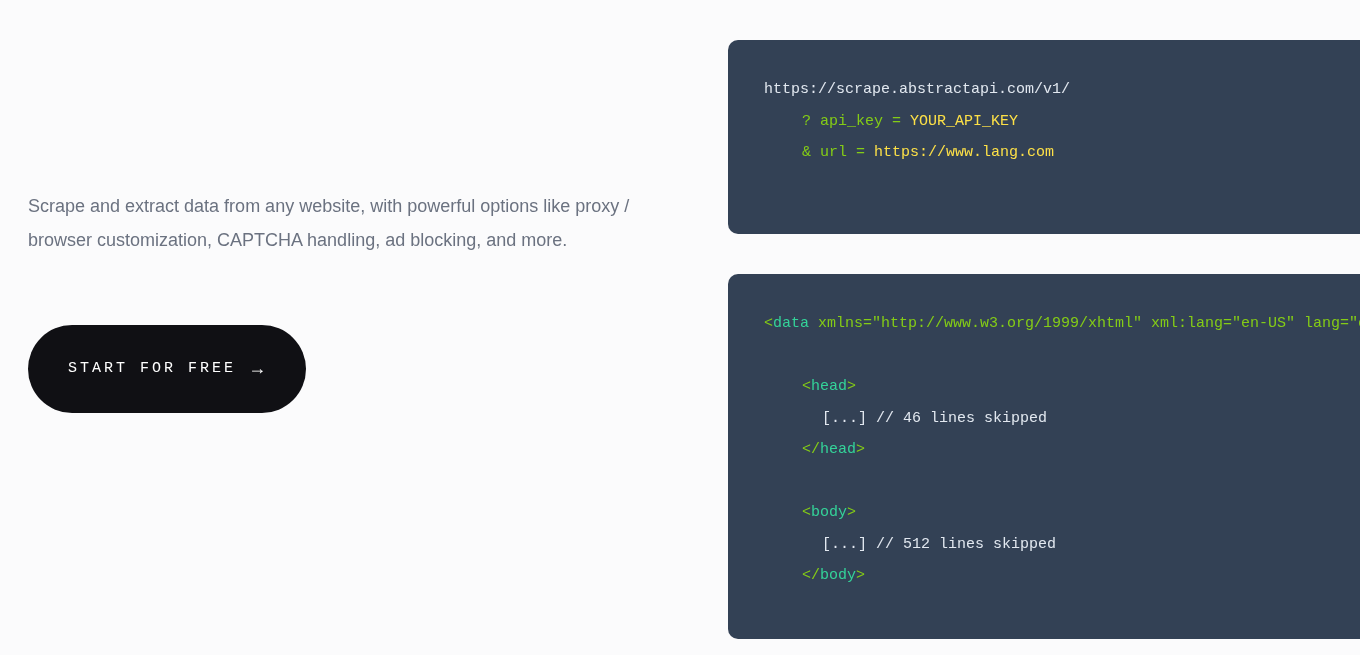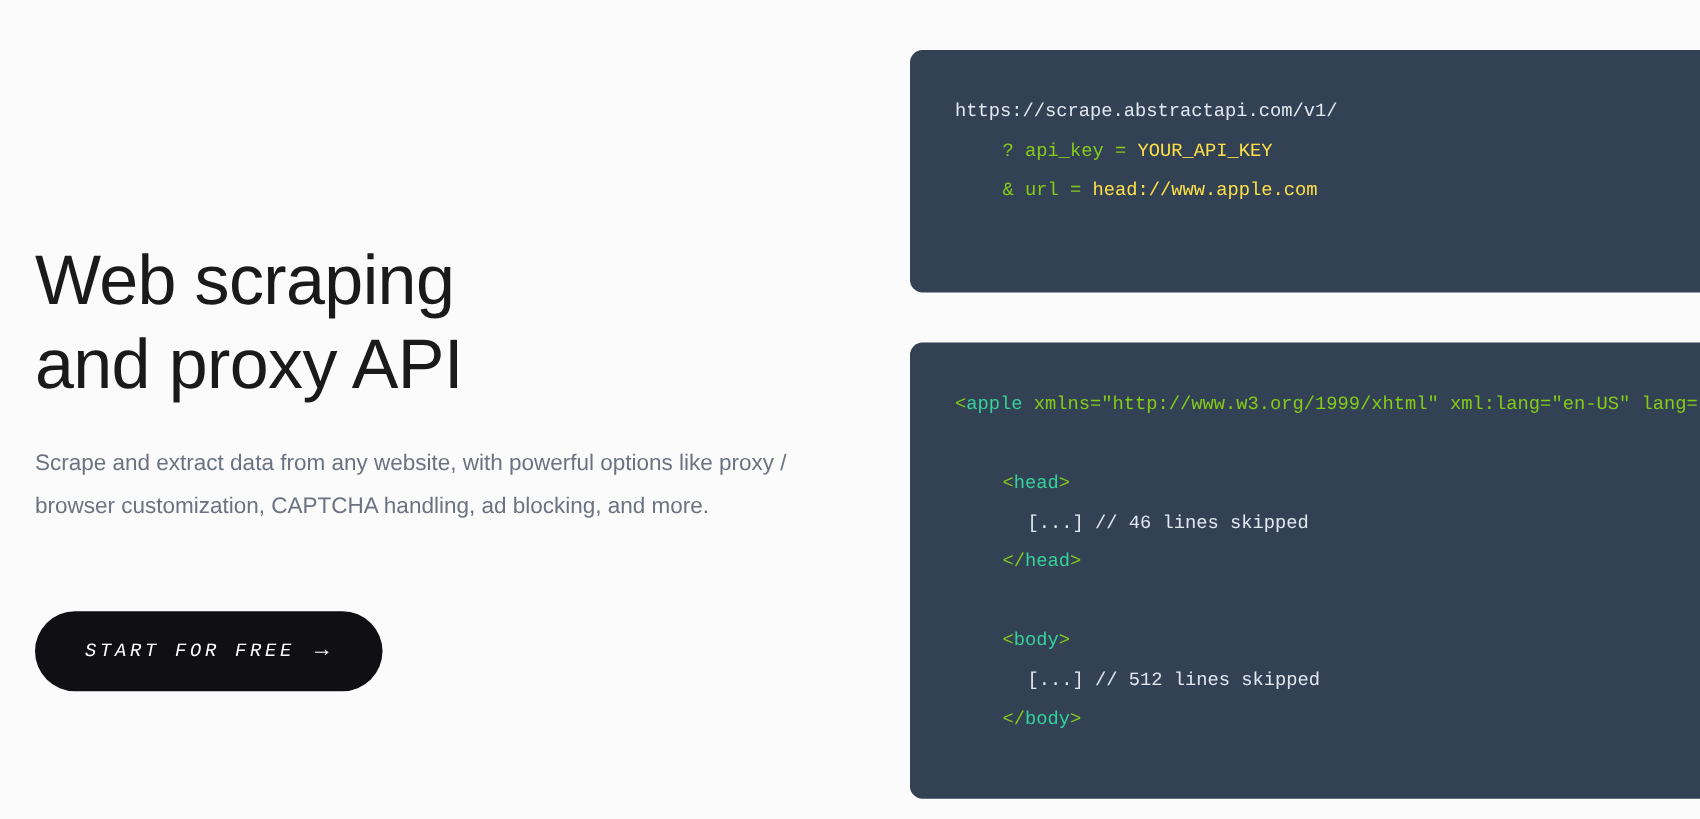--- a/index.html
+++ b/index.html
@@ -40,28 +40,27 @@
       margin-bottom: 67px;
       max-width: 620px;
     }
     .cta-button {
       display: inline-flex;
       align-items: center;
       background: #101014;
       color: #ffffff;
       border: none;
       border-radius: 999px;
-      padding: 22px 40px;
+      padding: 34px 40px;
       font-size: 15px;
       font-weight: 500;
       letter-spacing: 3px;
       font-family: 'Courier New', monospace;
       cursor: pointer;
       gap: 16px;
-      font-style: italic;
     }
     .cta-arrow {
       font-size: 18px;
     }
     .right-column {
       flex: 1;
       display: flex;
       flex-direction: column;
       gap: 40px;
       padding-right: 0;
@@ -91,40 +90,36 @@
     .indent-2 { padding-left: 58px; }
     .token-yellow { color: #fde047; }
     .token-green { color: #34d399; }
     .token-white { color: #84cc16; }
   </style>
 </head>
 <body>
 
 <div class="container">
   <div class="left-column">
-    <h1 class="hero-title">
-      <span>Web scraping</span><br>
-      <span>and proxy API</span>
-    </h1>
     <p class="hero-description">Scrape and extract data from any website, with powerful options like proxy / browser customization, CAPTCHA handling, ad blocking, and more.</p>
     <button class="cta-button">
       <span>START FOR FREE</span>
       <span class="cta-arrow">→</span>
     </button>
   </div>
 
   <div class="right-column">
     <div class="code-block code-block-request">
       <div class="code-line">https://scrape.abstractapi.com/v1/</div>
       <div class="code-line indent-1"><span class="token-white">? api_key = </span><span class="token-yellow">YOUR_API_KEY</span></div>
-      <div class="code-line indent-1"><span class="token-white">&amp; url = </span><span class="token-yellow">head://www.apple.com</span></div>
+      <div class="code-line indent-1"><span class="token-white">&amp; url = </span><span class="token-yellow">https://www.lang.com</span></div>
     </div>
 
     <div class="code-block code-block-response">
-      <div class="code-line"><span class="token-white">&lt;</span><span class="token-green">apple</span><span class="token-white"> xmlns="http://www.w3.org/1999/xhtml" xml:lang="en-US" lang="en-US"&gt;'</span></div>
+      <div class="code-line"><span class="token-white">&lt;</span><span class="token-green">data</span><span class="token-white"> xmlns="http://www.w3.org/1999/xhtml" xml:lang="en-US" lang="en-US"&gt;'</span></div>
       <div class="code-line">&nbsp;</div>
       <div class="code-line indent-1"><span class="token-white">&lt;</span><span class="token-green">head</span><span class="token-white">&gt;</span></div>
       <div class="code-line indent-2">[...] // 46 lines skipped</div>
       <div class="code-line indent-1"><span class="token-white">&lt;/</span><span class="token-green">head</span><span class="token-white">&gt;</span></div>
       <div class="code-line">&nbsp;</div>
       <div class="code-line indent-1"><span class="token-white">&lt;</span><span class="token-green">body</span><span class="token-white">&gt;</span></div>
       <div class="code-line indent-2">[...] // 512 lines skipped</div>
       <div class="code-line indent-1"><span class="token-white">&lt;/</span><span class="token-green">body</span><span class="token-white">&gt;</span></div>
 
     </div>

